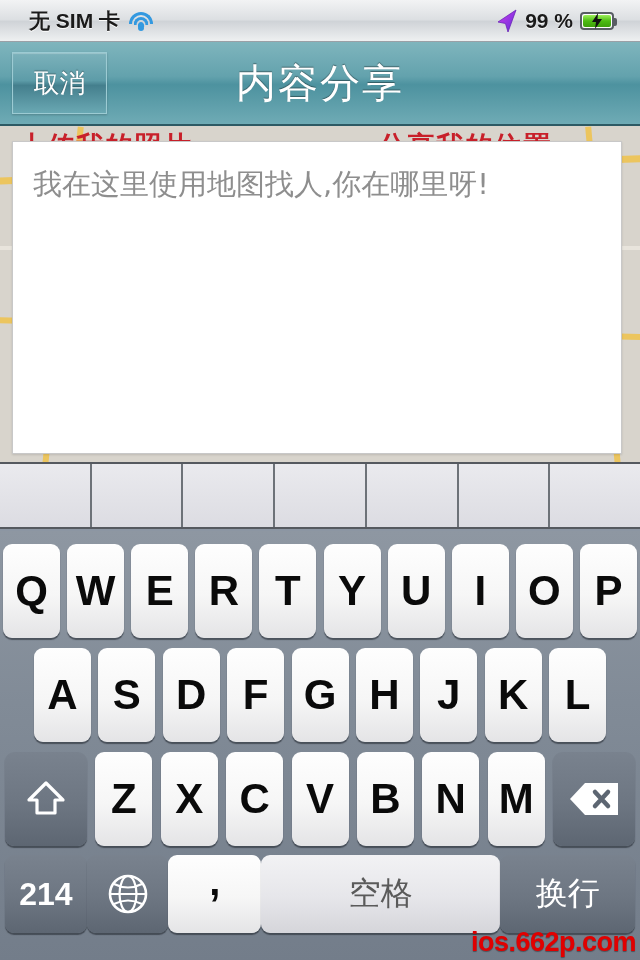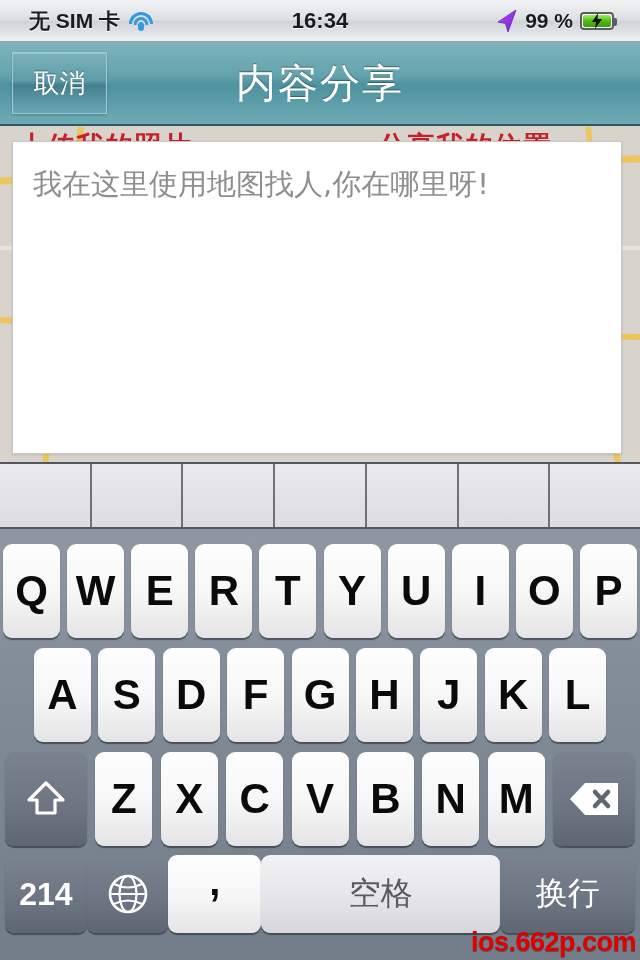--- a/index.html
+++ b/index.html
@@ -147,23 +147,20 @@
   <div id="statusbar">
     <div class="sb-left">
       <span class="sb-text">无 SIM 卡</span>
       <span class="wifi">
         <i class="a"></i>
           <i class="b"></i>
           <i class="c"></i>
           <i class="d"></i>
       </span>
     </div>
-    <div class="sb-center">
-      <span class="sb-time">16:34</span>
-    </div>
     <div class="sb-right">
       <span class="loc-arrow">
         <svg width="22" height="24" viewBox="0 0 22 24">
           <defs>
             <linearGradient id="locg" x1="0" y1="0" x2="1" y2="1">
               <stop offset="0%" stop-color="#d43cf0"></stop>
               <stop offset="100%" stop-color="#5c2fd6"></stop>
             </linearGradient>
           </defs>
           <path d="M20 1 L2 13 L9.5 14.5 L12 23 Z" fill="url(#locg)" stroke="#6a23b8" stroke-width="0.8"></path>

